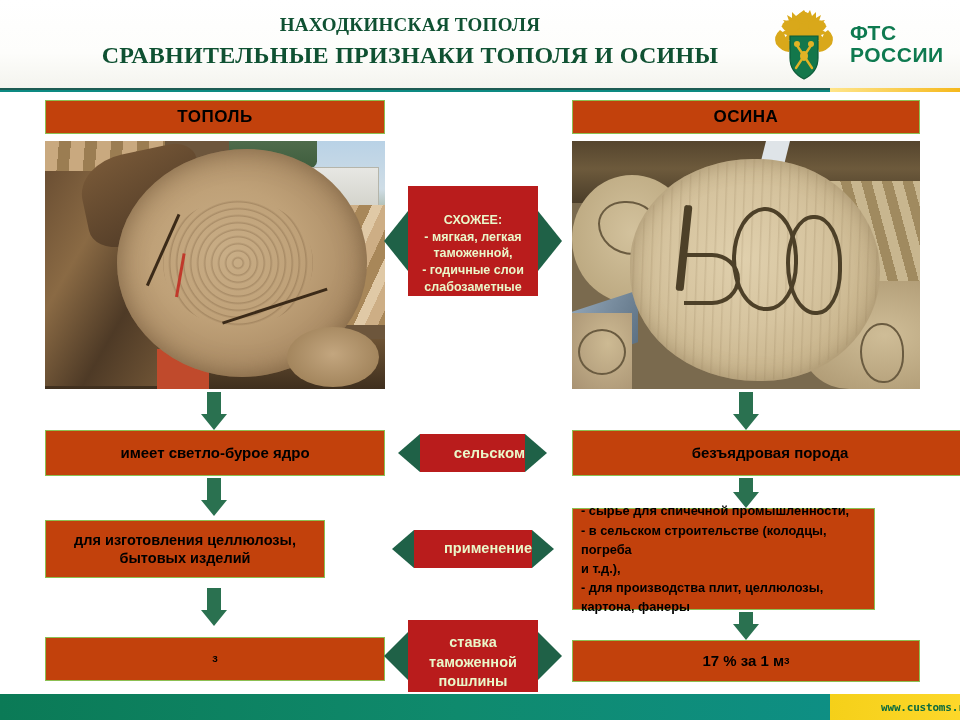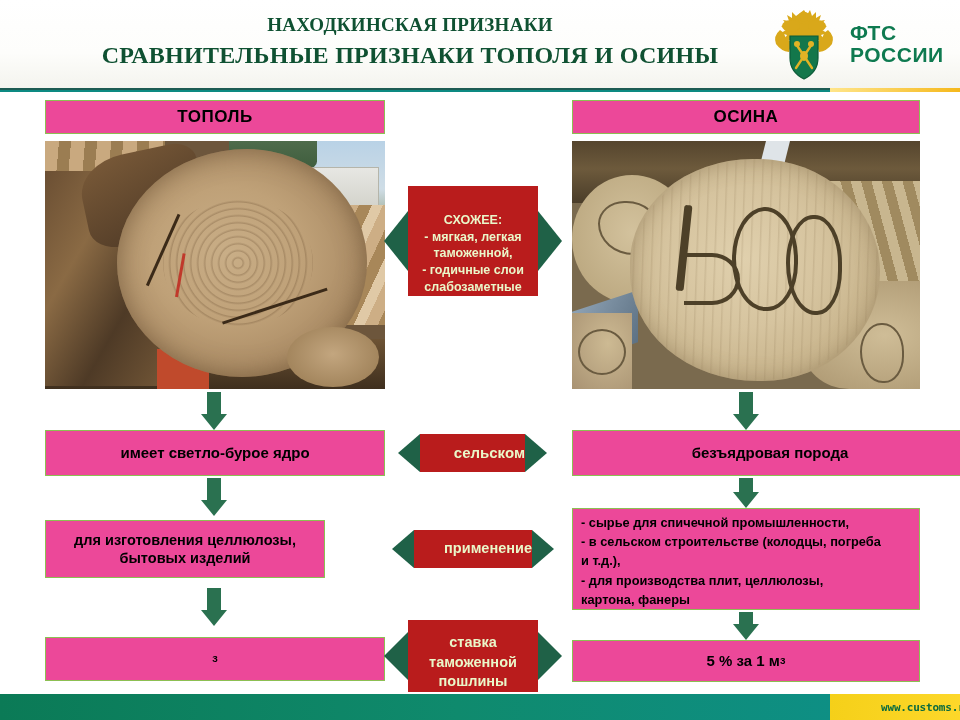--- a/index.html
+++ b/index.html
@@ -42,21 +42,21 @@
 
   
   #divider-teal{position:absolute;left:0;top:88px;width:830px;height:4px;background:#0d8a82;}
   #divider-dark{position:absolute;left:0;top:88px;width:830px;height:2px;background:#1d5b52;}
   #divider-gold{position:absolute;left:830px;top:88px;width:130px;height:4px;
      background:linear-gradient(90deg,#ffe58a 0%,#f5b81c 100%);}
 
   
   .pbox{
     position:absolute;
-    background:#ec4899;
+    background:#c2410c;
     border:1px solid #8cbf52;
     box-sizing:border-box;
     display:flex;align-items:center;justify-content:center;
     font-weight:bold;color:#000;
     text-align:center;
     line-height:1.25;
   }
   .pbox.left-align{
     justify-content:flex-start;
     text-align:left;
@@ -182,21 +182,21 @@
   #footer-url{color:#0c6b3f;font-family:"DejaVu Sans Mono", monospace;
      font-size:11px;font-weight:bold;letter-spacing:-.2px;}
 
   sup{font-size:.66em;vertical-align:super;}
 </style>
 </head>
 <body>
 
 <div id="header">
   <div id="header-titles">
-    <div class="hdr-line" id="hdr-line1">НАХОДКИНСКАЯ ПРИЗНАКИ</div>
+    <div class="hdr-line" id="hdr-line1">НАХОДКИНСКАЯ ТОПОЛЯ</div>
     <div class="hdr-line" id="hdr-line2">СРАВНИТЕЛЬНЫЕ ПРИЗНАКИ  ТОПОЛЯ  И ОСИНЫ</div>
   </div>
 
   <div id="logo">
     <svg id="emblem" viewBox="0 0 72 76">
 
       <g fill="#d9a81a">
         <path d="M36 4 l3 5 3-5 2 6 4-4 0 6 5-3 -2 6 6-1 -4 5 6 1 -5 4 5 3 -6 2 3 5 -7 0 1 5 -6-3 -1 6 -4-5 -3 5 -3-5 -4 5 -1-6 -6 3 1-5 -7 0 3-5 -6-2 5-3 -5-4 6-1 -4-5 6 1 -2-6 5 3 0-6 4 4z"></path>
         <ellipse cx="23" cy="20" rx="9" ry="6"></ellipse>
         <ellipse cx="49" cy="20" rx="9" ry="6"></ellipse>
@@ -318,41 +318,41 @@
   <div>для изготовления целлюлозы,</div>
   <div>бытовых изделий</div>
 </div>
 
 <div class="dblarrow" style="left:414px;top:530px;width:118px;height:38px;font-size:14.5px;--wh:19px;--ww:22px;">
   <span class="ar-wing left"></span>
   <span class="ar-wing right"></span>
   <span>применение</span>
 </div>
 
-<div class="pbox left-align" style="left:572px;top:508px;width:348px;height:102px;font-size:12.8px;flex-direction:column;line-height:1.5;">
+<div class="pbox left-align" style="left:572px;top:508px;width:303px;height:102px;font-size:12.8px;flex-direction:column;line-height:1.5;justify-content:center;">
   <div>- сырье для спичечной промышленности,</div>
   <div>- в сельском строительстве (колодцы, погреба</div>
   <div>и т.д.),</div>
   <div> - для производства плит, целлюлозы,</div>
   <div>картона, фанеры</div>
 </div>
 
 <div class="pbox" style="left:45px;top:637px;width:340px;height:44px;font-size:15px;">
     <sup>3</sup>
 </div>
 
 <div class="dblarrow" style="left:408px;top:620px;width:130px;height:72px;font-size:14.5px;flex-direction:column;--wh:24px;--ww:24px;">
   <span class="ar-wing left"></span>
   <span class="ar-wing right"></span>
   <div>ставка</div>
   <div>таможенной</div>
   <div>пошлины</div>
 </div>
 
 <div class="pbox" style="left:572px;top:640px;width:348px;height:42px;font-size:15px;">
-  <span>5 % за 1 м</span>
+  <span>17 % за 1 м</span>
     <sup>3</sup>
 </div>
 
 <div id="footer-green"></div>
 <div id="footer-yellow">
   <span id="footer-url">www.customs.ru</span>
 </div>
 
 </body></html>

